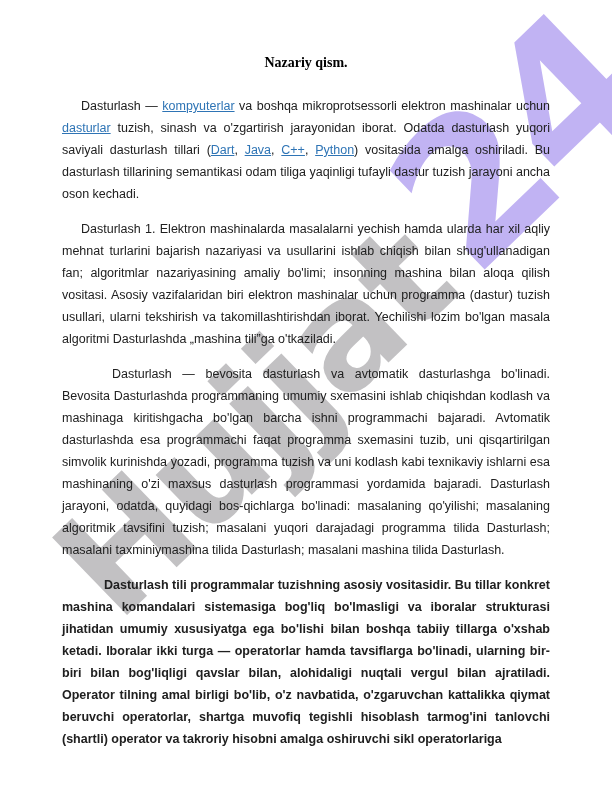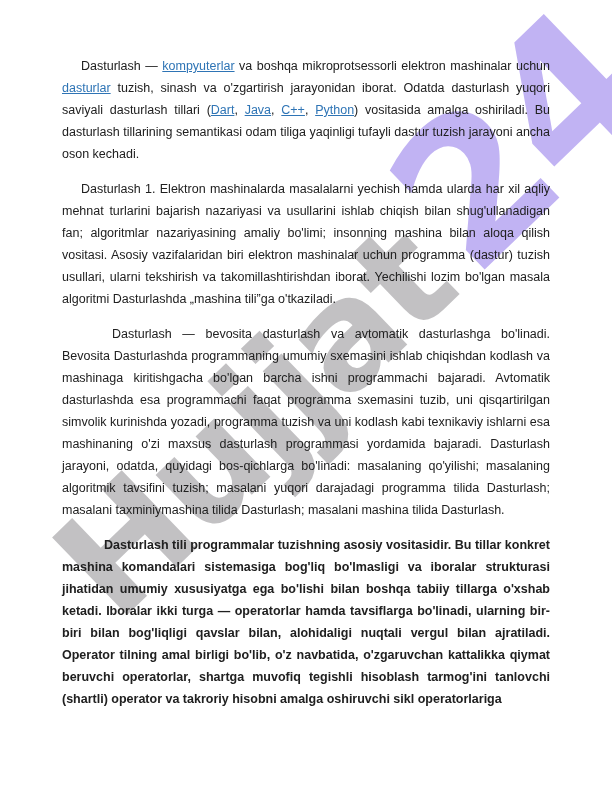--- a/index.html
+++ b/index.html
@@ -86,20 +86,21 @@
 <body>
 
 <div class="page">
 
   <div class="watermark">
     <span class="wm-gray">Hujjat</span><span class="wm-purple">24</span>
   </div>
 
   <div class="content">
 
+    <div class="doc-title">Nazariy qism.</div>
 
 
     <p class="par indent-sm"><span>Dasturlash — </span><a class="link">kompyuterlar</a><span> va boshqa mikroprotsessorli elektron mashinalar uchun </span><a class="link">dasturlar</a><span> tuzish, sinash va o'zgartirish jarayonidan iborat. Odatda dasturlash yuqori saviyali dasturlash tillari (</span><a class="link">Dart</a><span>, </span><a class="link">Java</a><span>, </span><a class="link">C++</a><span>, </span><a class="link">Python</a><span>) vositasida amalga oshiriladi. Bu dasturlash tillarining semantikasi odam tiliga yaqinligi tufayli dastur tuzish jarayoni ancha oson kechadi.</span></p>
 
     <p class="par indent-sm"><span>Dasturlash 1. Elektron mashinalarda masalalarni yechish hamda ularda har xil aqliy mehnat turlarini bajarish nazariyasi va usullarini ishlab chiqish bilan shug'ullanadigan fan; algoritmlar nazariyasining amaliy bo'limi; insonning mashina bilan aloqa qilish vositasi. Asosiy vazifalaridan biri elektron mashinalar uchun programma (dastur) tuzish usullari, ularni tekshirish va takomillashtirishdan iborat. Yechilishi lozim bo'lgan masala algoritmi Dasturlashda „mashina tili”ga o'tkaziladi.</span></p>
 
     <p class="par indent-lg"><span>Dasturlash — bevosita dasturlash va avtomatik dasturlashga bo'linadi. Bevosita Dasturlashda programmaning umumiy sxemasini ishlab chiqishdan kodlash va mashinaga kiritishgacha bo'lgan barcha ishni programmachi bajaradi. Avtomatik dasturlashda esa programmachi faqat programma sxemasini tuzib, uni qisqartirilgan simvolik kurinishda yozadi, programma tuzish va uni kodlash kabi texnikaviy ishlarni esa mashinaning o'zi maxsus dasturlash programmasi yordamida bajaradi. Dasturlash jarayoni, odatda, quyidagi bos-qichlarga bo'linadi: masalaning qo'yilishi; masalaning algoritmik tavsifini tuzish; masalani yuqori darajadagi programma tilida Dasturlash; masalani taxminiymashina tilida Dasturlash; masalani mashina tilida Dasturlash.</span></p>
 
     <p class="par indent-md"><span>Dasturlash tili programmalar tuzishning asosiy vositasidir. Bu tillar konkret mashina komandalari sistemasiga bog'liq bo'lmasligi va iboralar strukturasi jihatidan umumiy xususiyatga ega bo'lishi bilan boshqa tabiiy tillarga o'xshab ketadi. Iboralar ikki turga — operatorlar hamda tavsiflarga bo'linadi, ularning bir-biri bilan bog'liqligi qavslar bilan, alohidaligi nuqtali vergul bilan ajratiladi. Operator tilning amal birligi bo'lib, o'z navbatida, o'zgaruvchan kattalikka qiymat beruvchi operatorlar, shartga muvofiq tegishli hisoblash tarmog'ini tanlovchi (shartli) operator va takroriy hisobni amalga oshiruvchi sikl operatorlariga</span></p>
 

